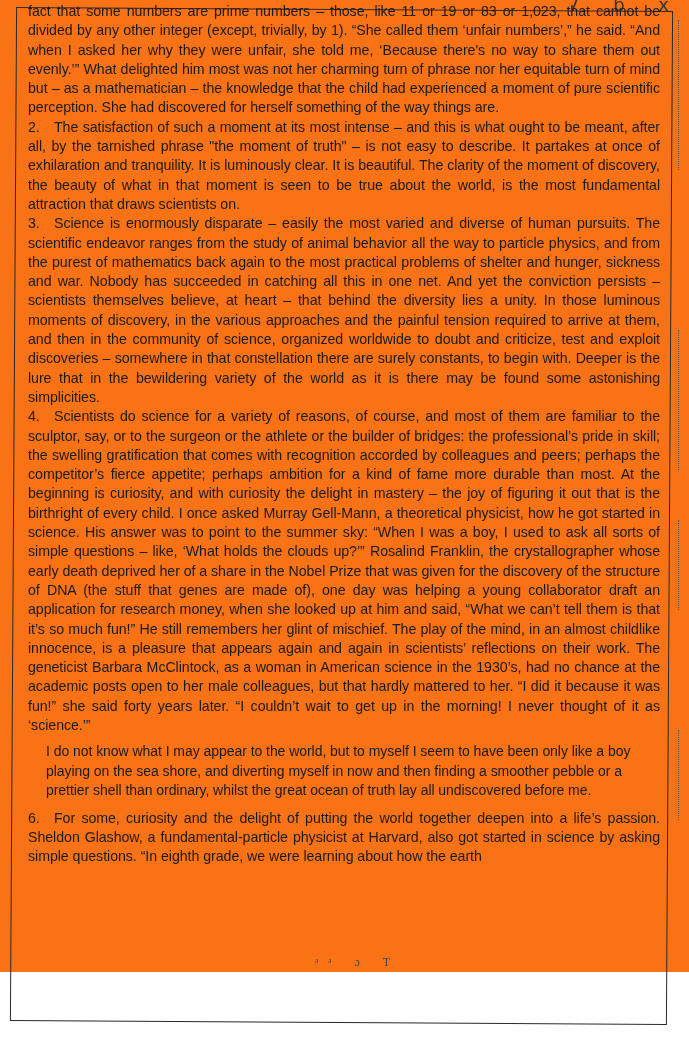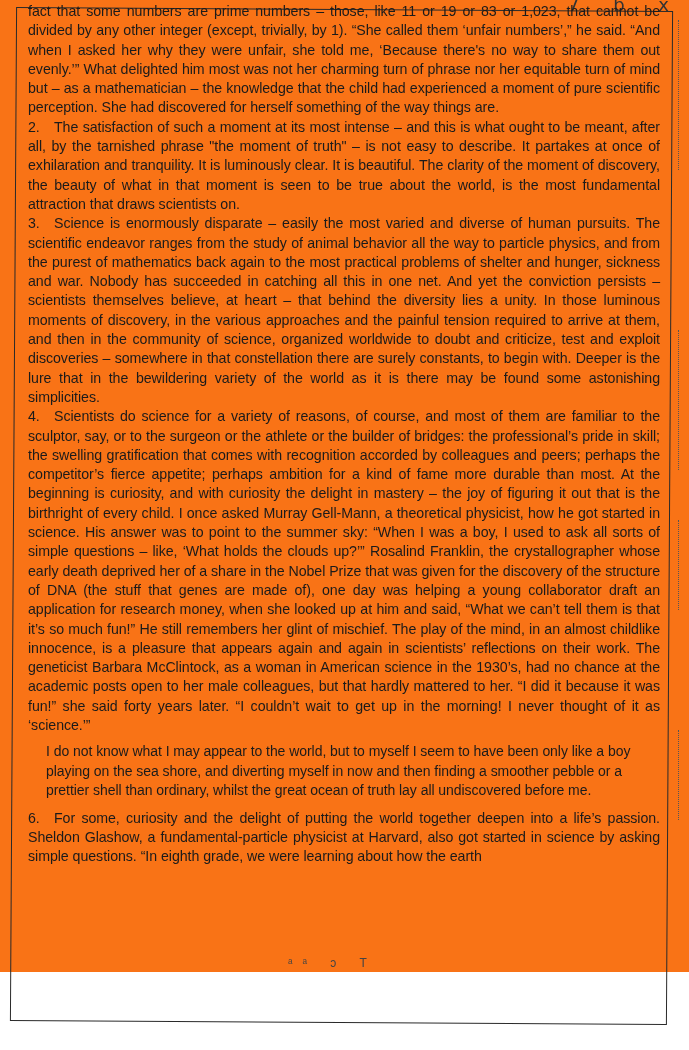--- a/index.html
+++ b/index.html
@@ -26,22 +26,22 @@
     font-size: 14.2px; line-height: 19.3px; color: #1b1b1b;
     text-align: justify; letter-spacing: -0.05px;
   }
   .para { margin: 0; }
   .para .num { display: inline-block; width: 26px; }
   .quote {
     margin: 7px 20px 8px 18px;
     font-size: 14px; line-height: 19.5px; text-align: left;
   }
   .footer-mark {
-    position: absolute; bottom: 2px; left: 288px;
-    font-family: Liberation Sans, sans-serif; font-size: 12px; color: #444;
+    position: absolute; bottom: 2px; left: 315px;
+    font-family: Liberation Serif, serif; font-size: 12px; color: #444;
     letter-spacing: 10px;
   }
   .dots {
     position: absolute; right: 8px; width: 2px;
     border-left: 1px dotted #555;
   }
 </style>
 </head>
 <body>
 

